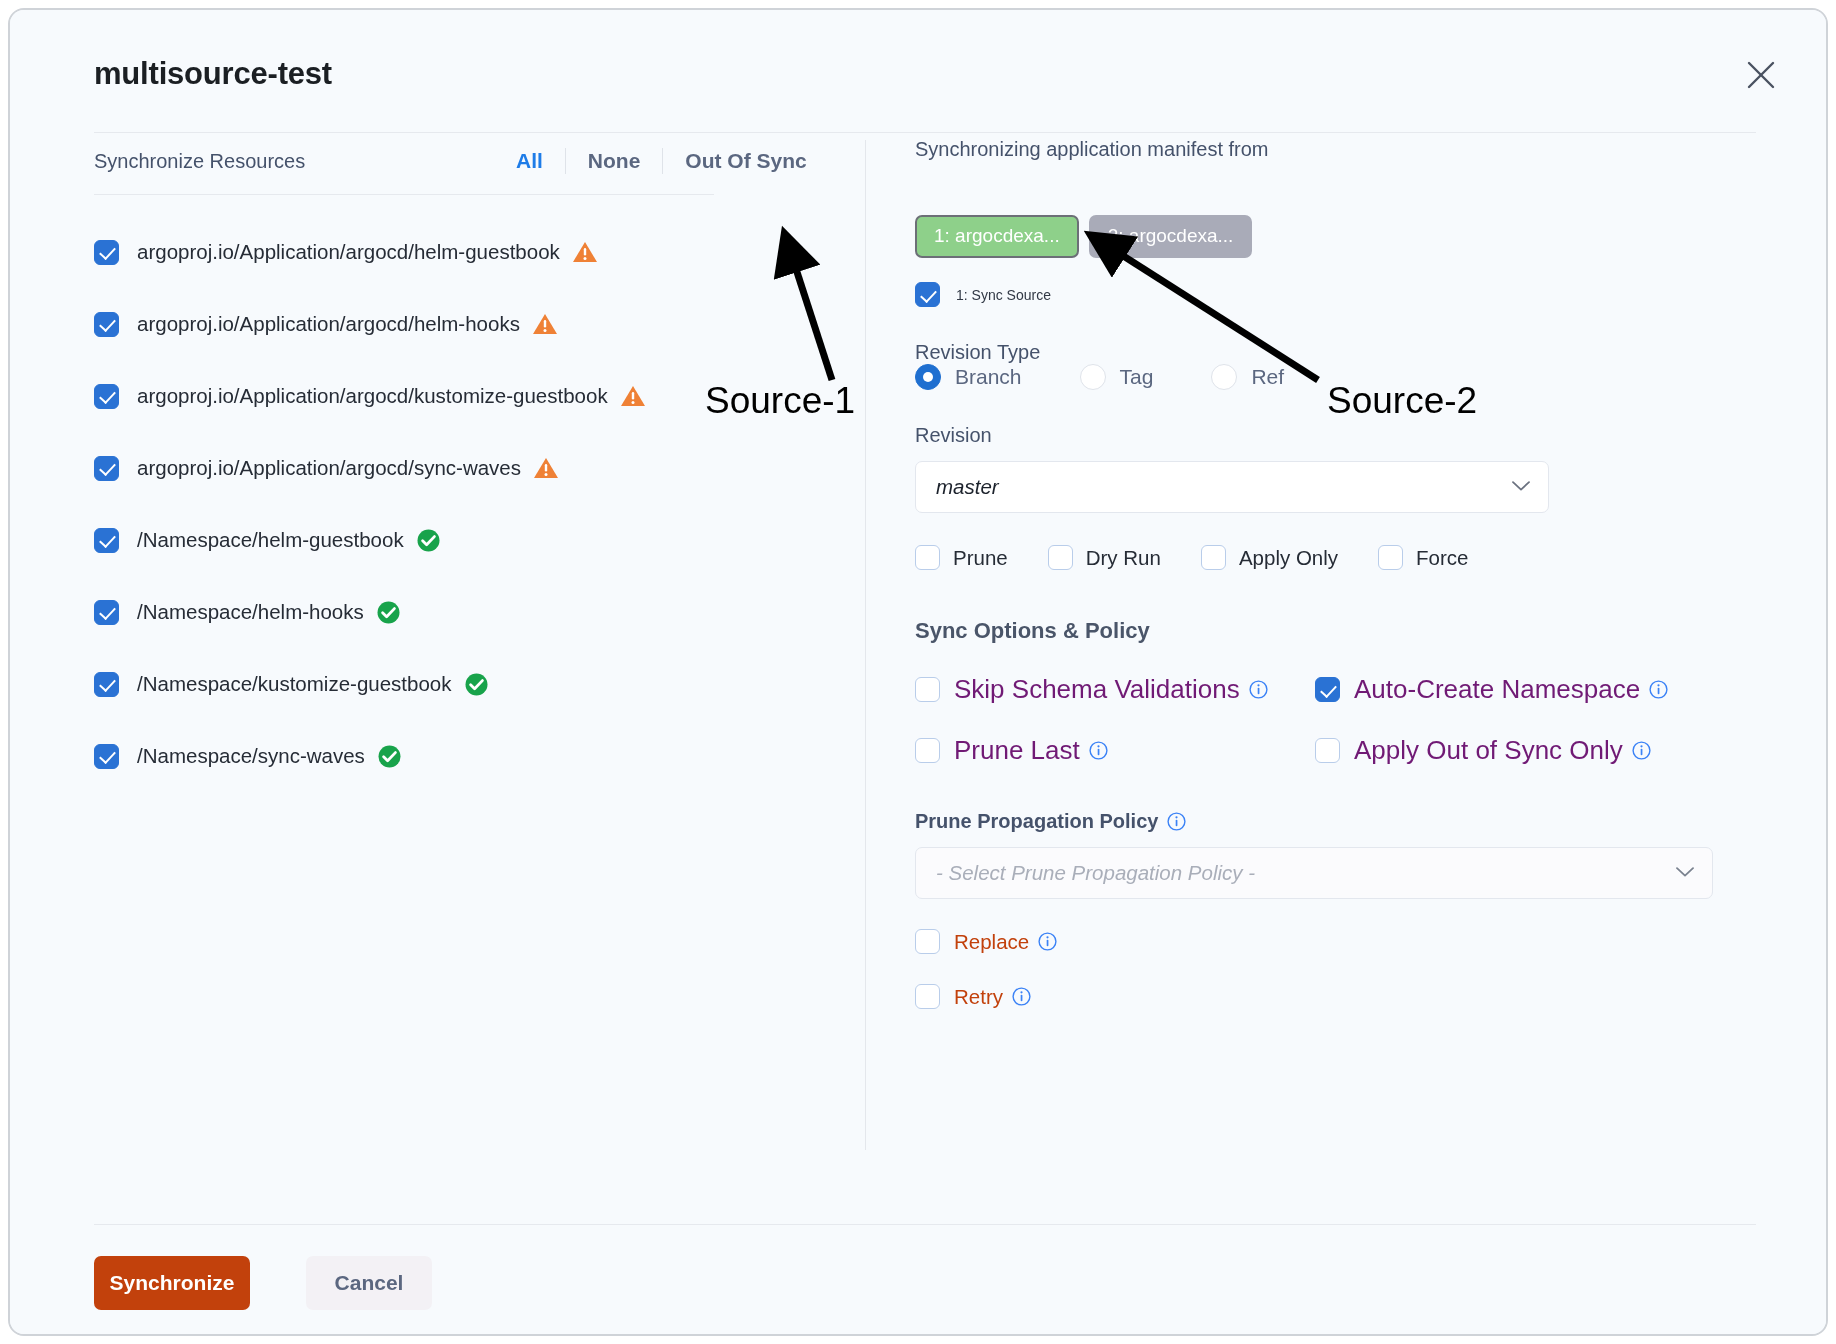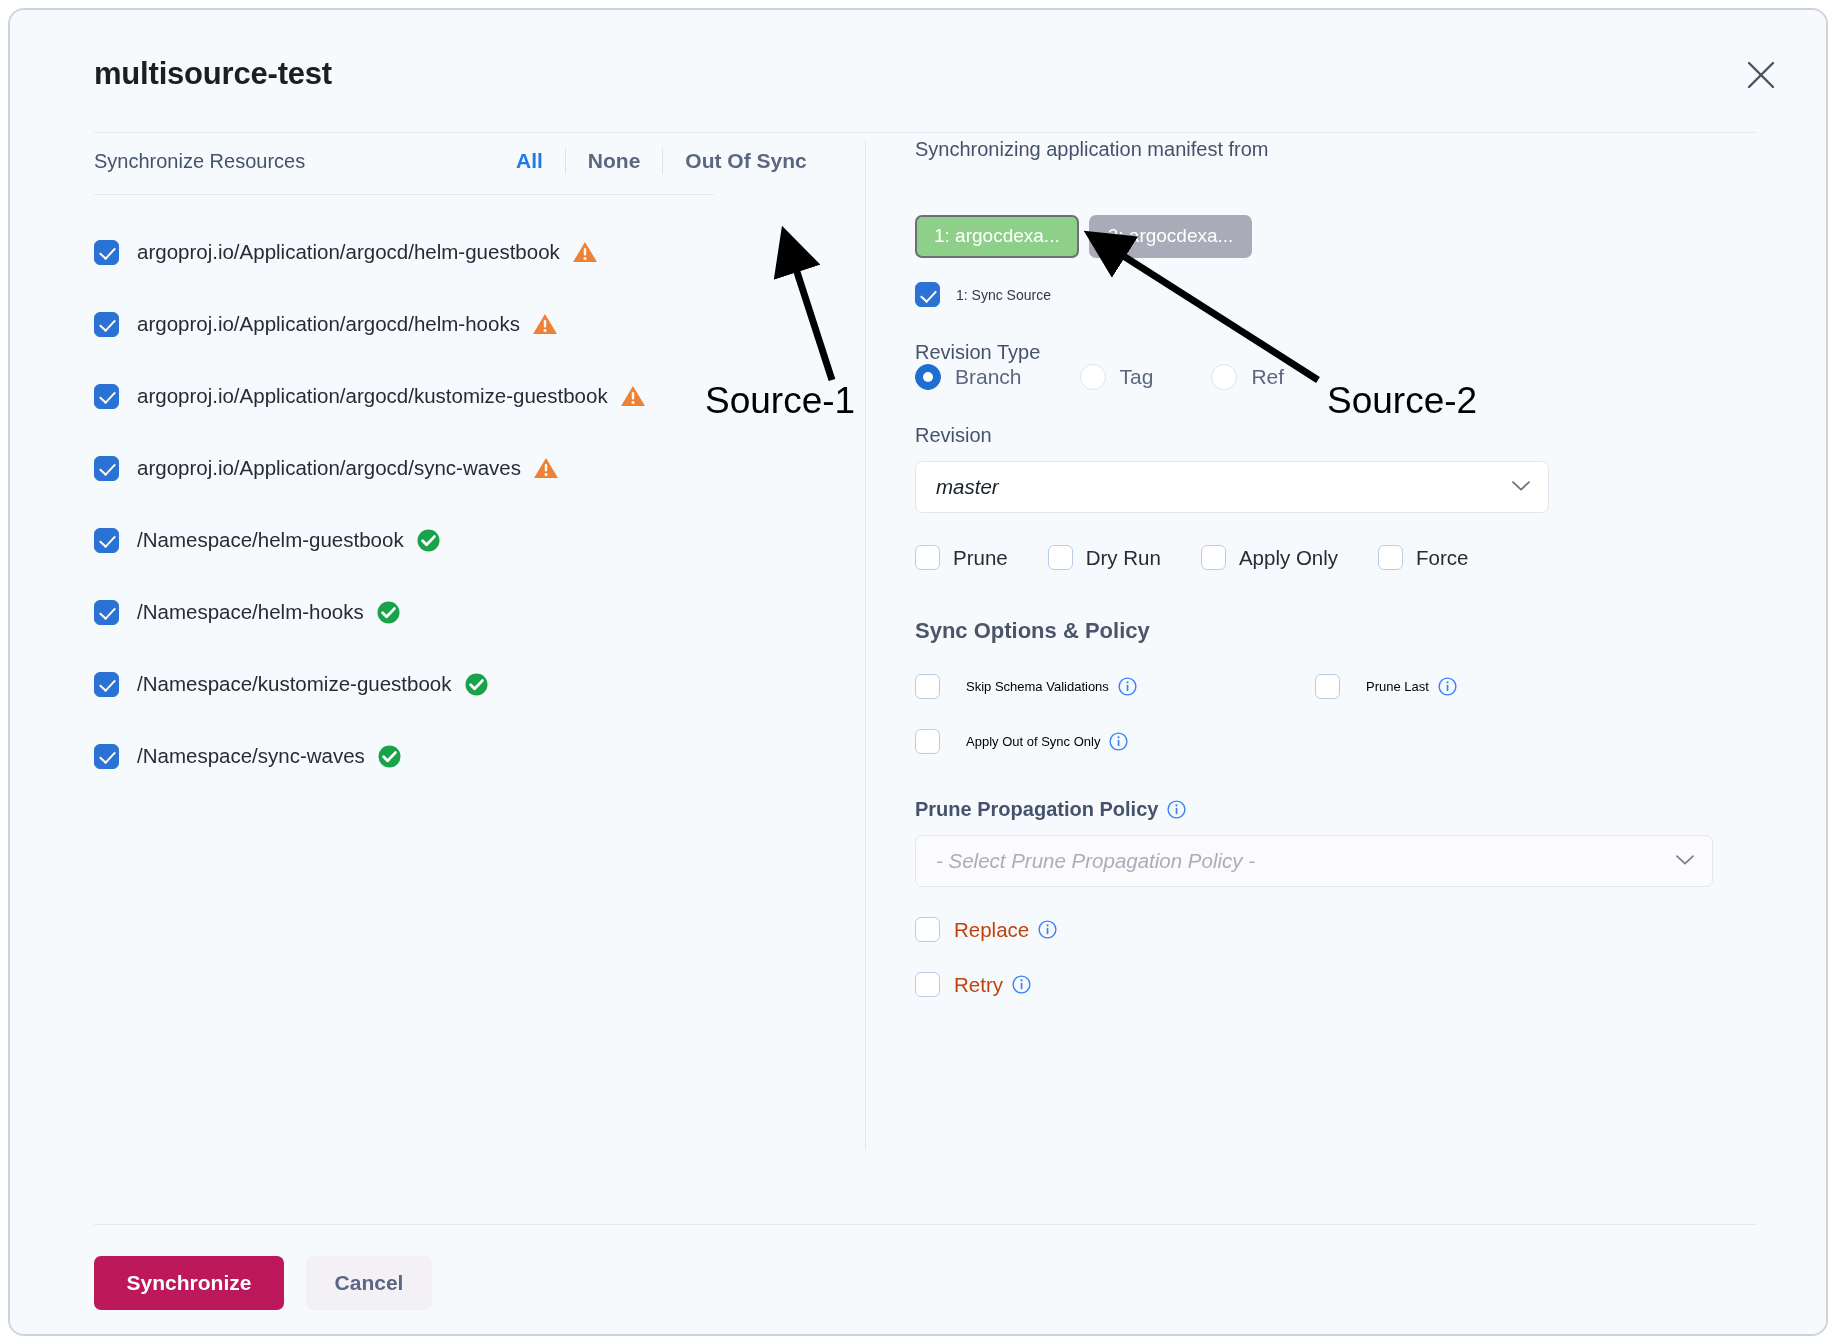--- a/index.html
+++ b/index.html
@@ -242,21 +242,21 @@
     margin-top: 48px;
   }
 
   .grid2 {
     margin-top: 30px;
     display: grid;
     grid-template-columns: 400px 1fr;
     row-gap: 30px;
   }
   .g-item { display:flex; align-items:center; }
-  .g-item .lbl { margin-left: 26px; font-size: 13px; color:#000000; white-space:nowrap;}
+  .g-item .lbl { margin-left: 14px; font-size: 26px; color:#701a75; white-space:nowrap;}
   .info-ico { margin-left: 9px; display:flex; align-items:center; cursor:pointer; }
 
   .policy-label {
     display:flex; align-items:center;
     margin-top: 44px;
     font-size: 20px; color: #45526b; font-weight:700;
   }
   .tail-row { display:flex; align-items:center; margin-top: 30px; }
   .tail-row .lbl { margin-left:14px; font-size:20.5px; color:#c2410c; }
 
@@ -271,21 +271,21 @@
   .btn {
     position:absolute; top: 32px;
     height: 54px;
     border-radius: 7px;
     font-size: 21px; font-weight: 700;
     display:flex; align-items:center; justify-content:center;
     cursor:pointer;
     border:none;
     font-family: "Liberation Sans", sans-serif;
   }
-  .btn-sync { left: 84px; width: 190px; background:#be185d; color:#ffffff; }
+  .btn-sync { left: 84px; width: 156px; background:#c2410c; color:#ffffff; }
   .btn-cancel { left: 296px; width: 126px; background:#f3f1f5; color:#5b6780; }
 
   
   .anno-layer {
     position:absolute; left:0; top:0; width:1496px; height:1344px;
     pointer-events:none;
   }
   .anno-text {
     position:absolute;
     font-size: 37px;
@@ -486,20 +486,31 @@
               <div class="lbl">Force</div>
             </div>
           </div>
 
           <div class="section-title">Sync Options &amp; Policy</div>
 
           <div class="grid2">
             <div class="g-item">
               <div class="cb"></div>
               <div class="lbl">Skip Schema Validations</div>
+              <span class="info-ico">
+                <svg width="19" height="19" viewBox="0 0 19 19">
+                    <circle cx="9.5" cy="9.5" r="8.4" fill="none" stroke="#3b82f6" stroke-width="1.4"></circle>
+                    <circle cx="9.5" cy="5.3" r="1.1" fill="#3b82f6"></circle>
+                    <rect x="8.7" y="7.7" width="1.7" height="6.6" fill="#3b82f6" rx="0.8"></rect>
+                  </svg>
+              </span>
+            </div>
+            <div class="g-item">
+              <div class="cb checked"></div>
+              <div class="lbl">Auto-Create Namespace</div>
               <span class="info-ico">
                 <svg width="19" height="19" viewBox="0 0 19 19">
                     <circle cx="9.5" cy="9.5" r="8.4" fill="none" stroke="#3b82f6" stroke-width="1.4"></circle>
                     <circle cx="9.5" cy="5.3" r="1.1" fill="#3b82f6"></circle>
                     <rect x="8.7" y="7.7" width="1.7" height="6.6" fill="#3b82f6" rx="0.8"></rect>
                   </svg>
               </span>
             </div>
             <div class="g-item">
               <div class="cb"></div>

